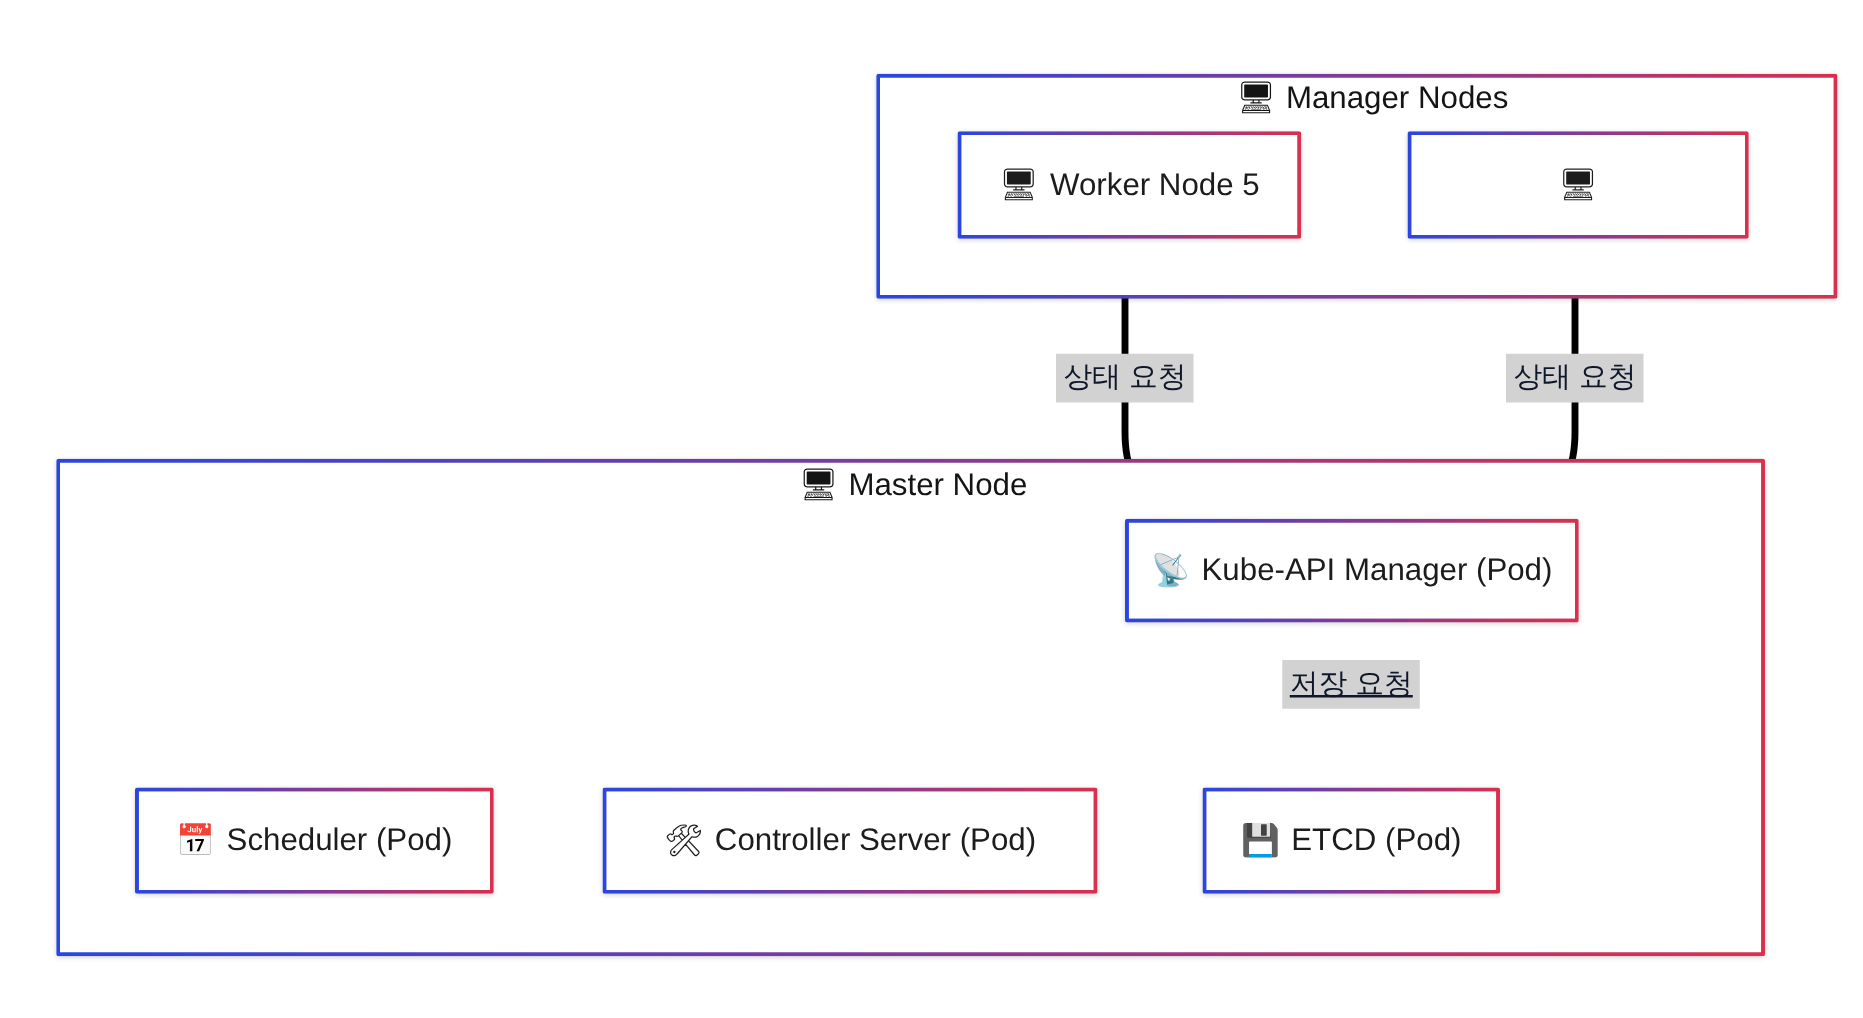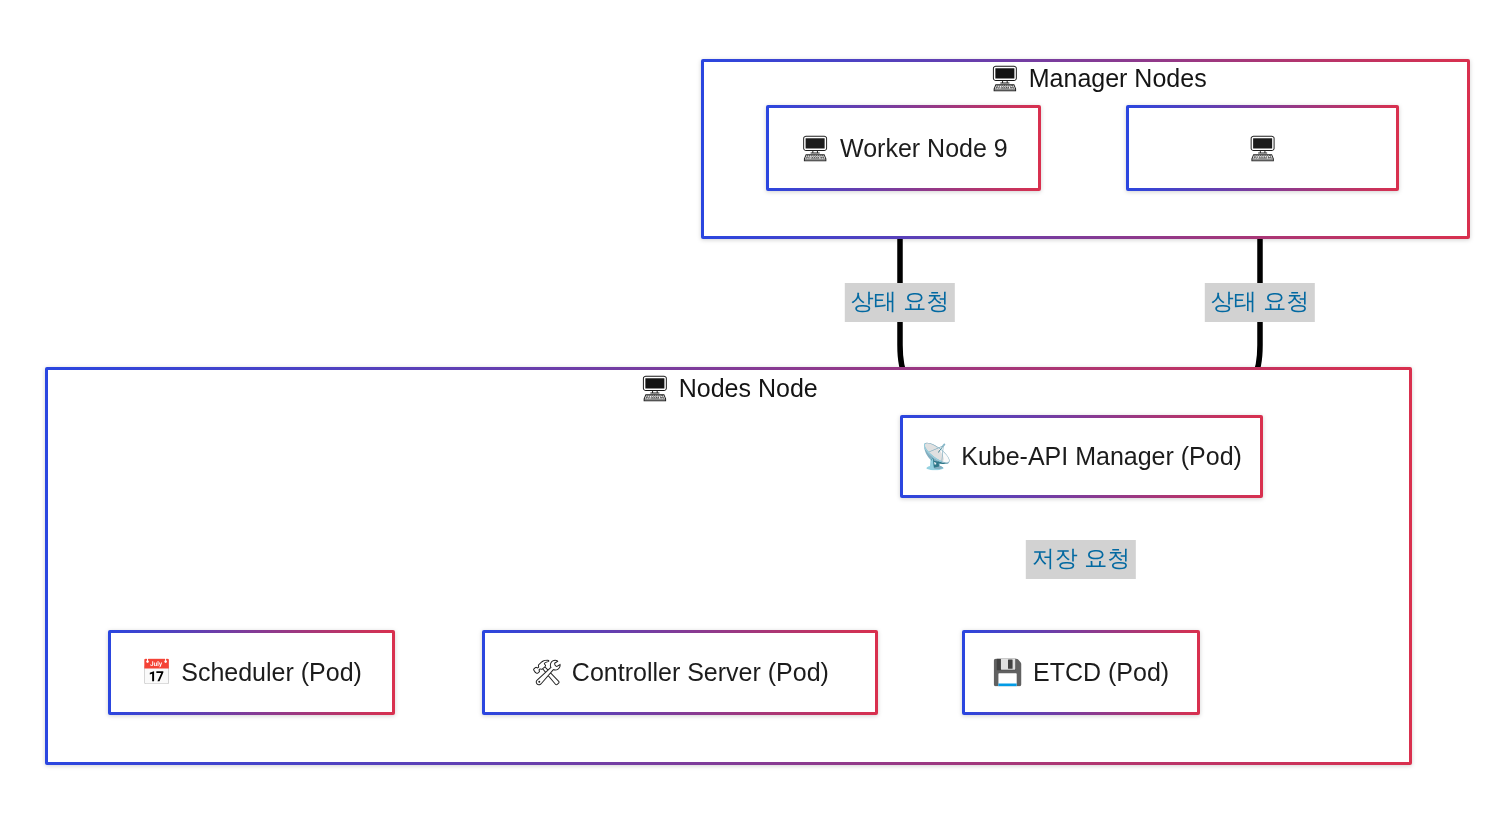--- a/index.html
+++ b/index.html
@@ -54,21 +54,21 @@
     color: #141414;
     background: #ffffff;
     padding: 0 10px;
     line-height: 1;
   }
 
   
   .edge-label {
     position: absolute;
     background: #d2d2d2;
-    color: #0369a1;
+    color: #0f172a;
     font-size: 23px;
     line-height: 1;
     padding: 7px 6px 9px 6px;
     white-space: nowrap;
     transform: translateX(-50%);
   }
 
   svg.edges {
     position: absolute;
     left: 0;
@@ -101,49 +101,49 @@
   <div class="gbox" style="--c1:#2a46e0; --c2:#d9304e; left:701px; top:59px; width:769px; height:180px;"></div>
 
   <div class="container-title" style="left:979px; top:66px;">
     <span class="emj">🖥</span>
     <span>Manager Nodes</span>
   </div>
 
   <div class="gbox" style="--c1:#2a46e0; --c2:#d9304e; left:766px; top:105px; width:275px; height:86px;">
     <div class="node-inner-label">
       <span class="emj">🖥</span>
-      <span>Worker Node 9</span>
+      <span>Worker Node 5</span>
     </div>
   </div>
 
   <div class="gbox" style="--c1:#2a46e0; --c2:#d9304e; left:1126px; top:105px; width:273px; height:86px;">
     <div class="node-inner-label">
       <span class="emj">🖥</span>
     </div>
   </div>
 
   <div class="edge-label" style="left:900px; top:283px;">상태 요청</div>
 
   <div class="edge-label" style="left:1260px; top:283px;">상태 요청</div>
 
   <div class="gbox" style="--c1:#2a46e0; --c2:#d9304e; left:45px; top:367px; width:1367px; height:398px;"></div>
 
   <div class="container-title" style="left:629px; top:376px;">
     <span class="emj">🖥</span>
-    <span>Nodes Node</span>
+    <span>Master Node</span>
   </div>
 
   <div class="gbox" style="--c1:#2a46e0; --c2:#d9304e; left:900px; top:415px; width:363px; height:83px;">
     <div class="node-inner-label">
       <span class="emj">📡</span>
       <span>Kube-API Manager (Pod)</span>
     </div>
   </div>
 
-  <div class="edge-label" style="left:1081px; top:540px;">저장 요청</div>
+  <div class="edge-label" style="left:1081px; top:528px;text-decoration:underline;">저장 요청</div>
 
   <div class="gbox" style="--c1:#2a46e0; --c2:#d9304e; left:108px; top:630px; width:287px; height:85px;">
     <div class="node-inner-label">
       <span class="emj">📅</span>
       <span>Scheduler (Pod)</span>
     </div>
   </div>
 
   <div class="gbox" style="--c1:#2a46e0; --c2:#d9304e; left:482px; top:630px; width:396px; height:85px;">
     <div class="node-inner-label">

